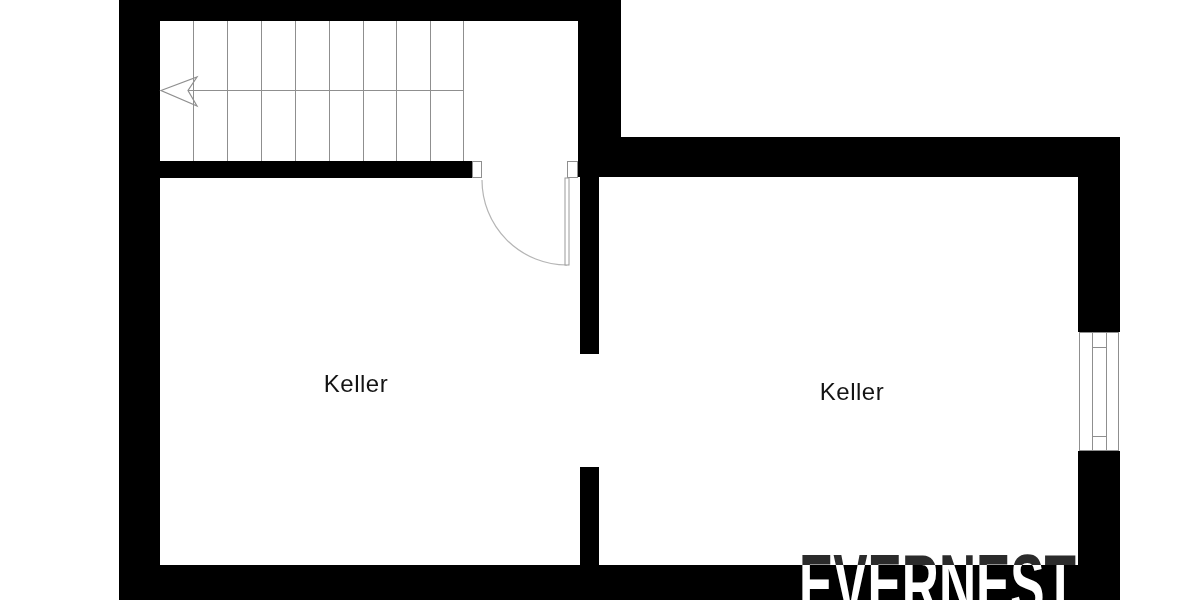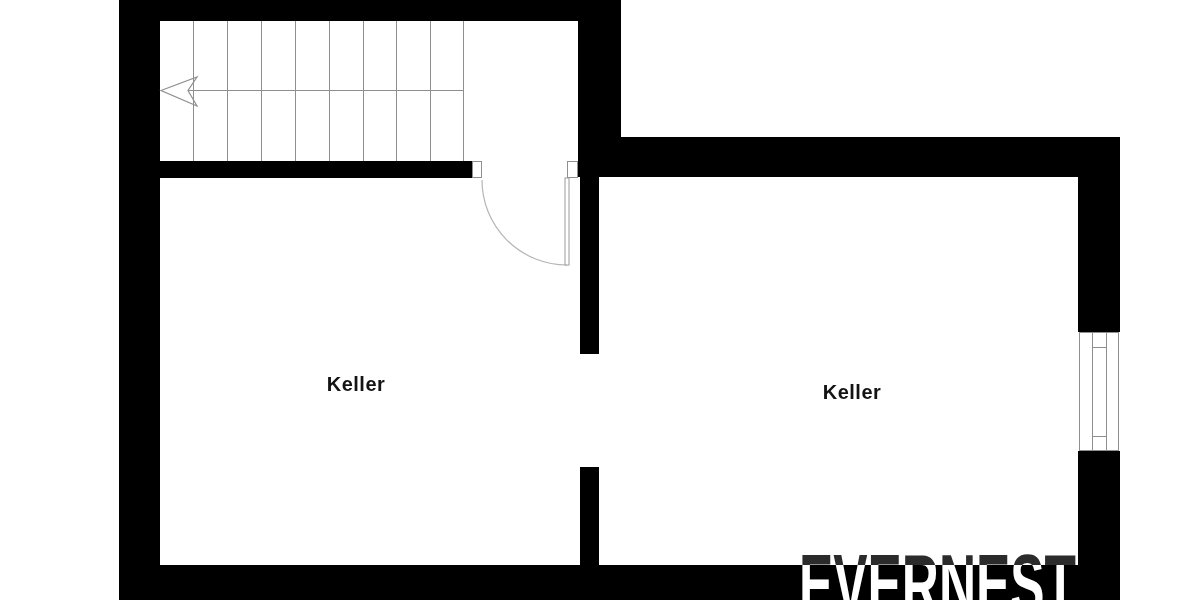--- a/index.html
+++ b/index.html
@@ -21,22 +21,22 @@
   .overlay {
     position: absolute;
     left: 0; top: 0;
     width: 1200px; height: 600px;
     pointer-events: none;
   }
   .room-label {
     position: absolute;
     width: 200px;
     text-align: center;
-    font-weight: 700;
-    font-size: 20px;
+    font-weight: 400;
+    font-size: 24px;
     line-height: 28px;
     letter-spacing: 0.5px;
     color: #141414;
   }
   .wm-text {
     font-family: "Liberation Sans", sans-serif;
     font-weight: 700;
   }
 </style>
 </head>

